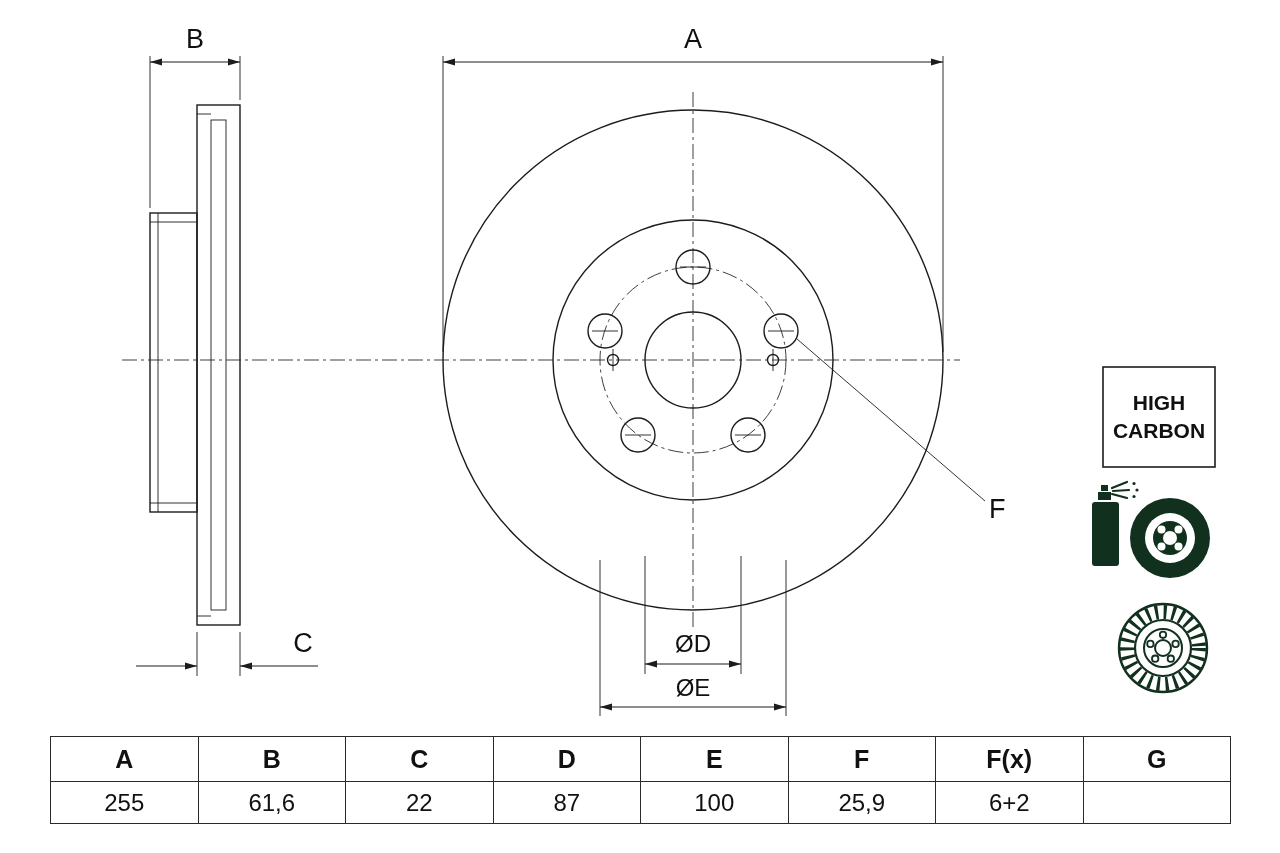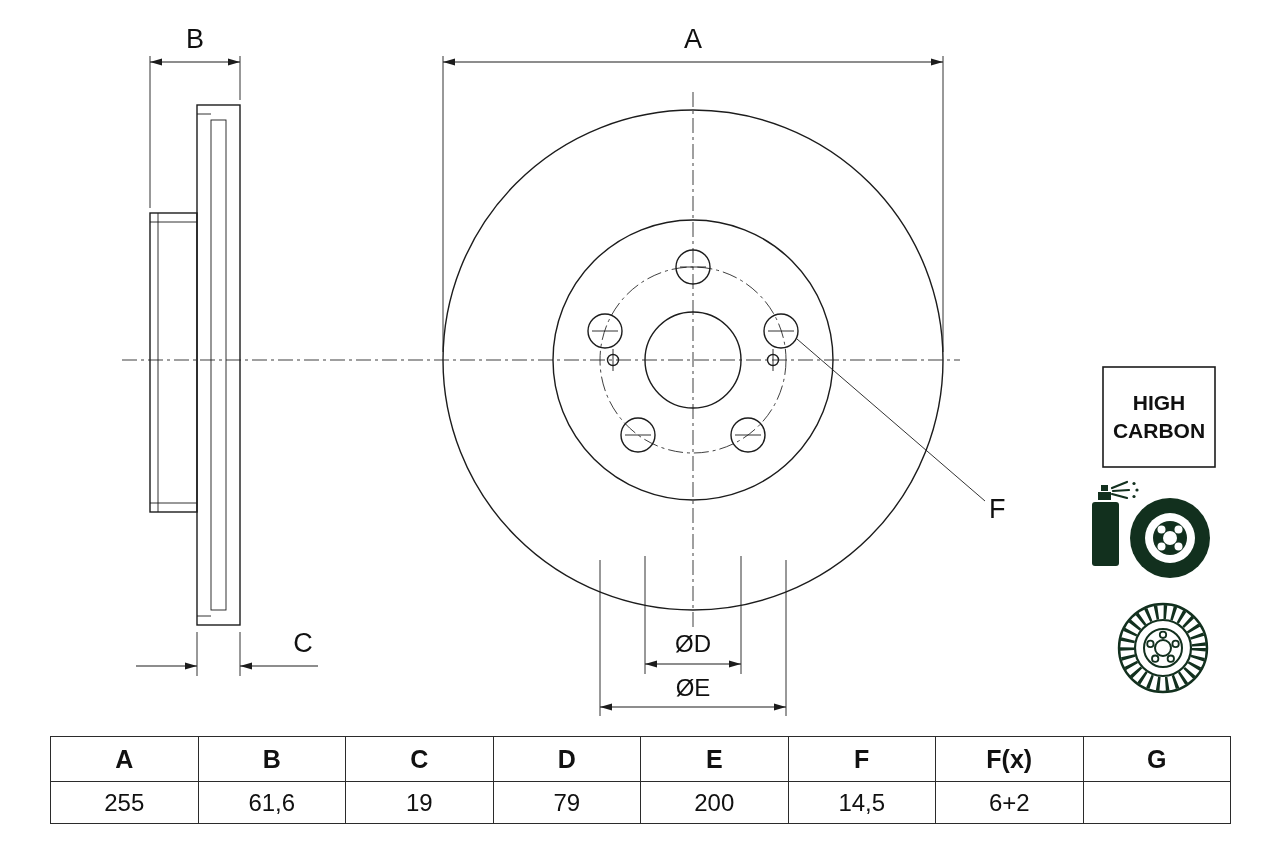--- a/index.html
+++ b/index.html
@@ -183,23 +183,23 @@
         <th>E</th>
         <th>F</th>
         <th>F(x)</th>
         <th>G</th>
       </tr>
     </thead>
     <tbody>
       <tr>
         <td>255</td>
         <td>61,6</td>
-        <td>19</td>
-        <td>79</td>
-        <td>200</td>
-        <td>14,5</td>
+        <td>22</td>
+        <td>87</td>
+        <td>100</td>
+        <td>25,9</td>
         <td>6+2</td>
         <td></td>
       </tr>
     </tbody>
   </table>
 
 </div>
 
 </body></html>

